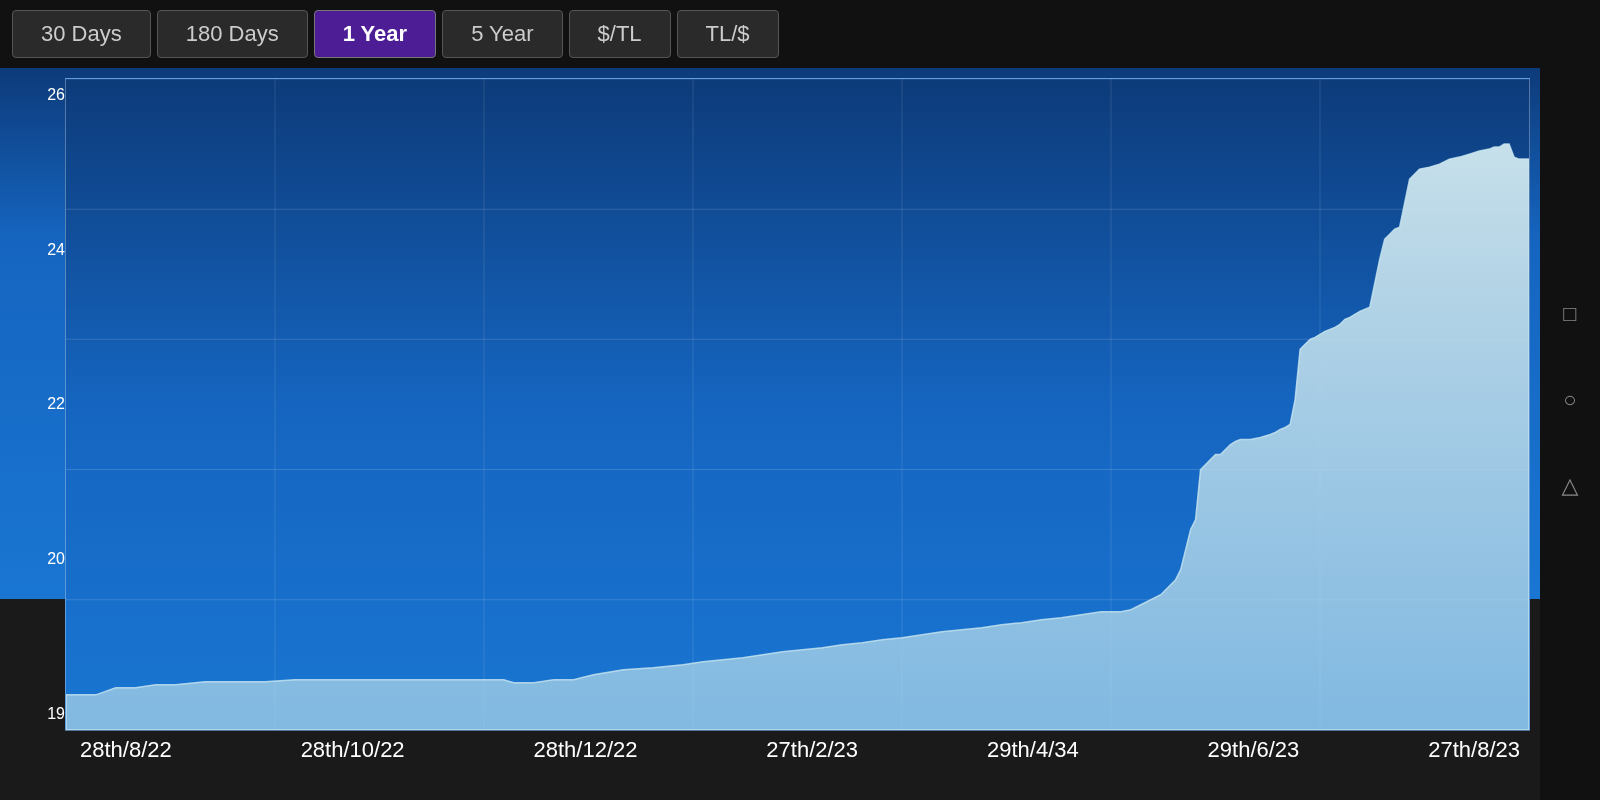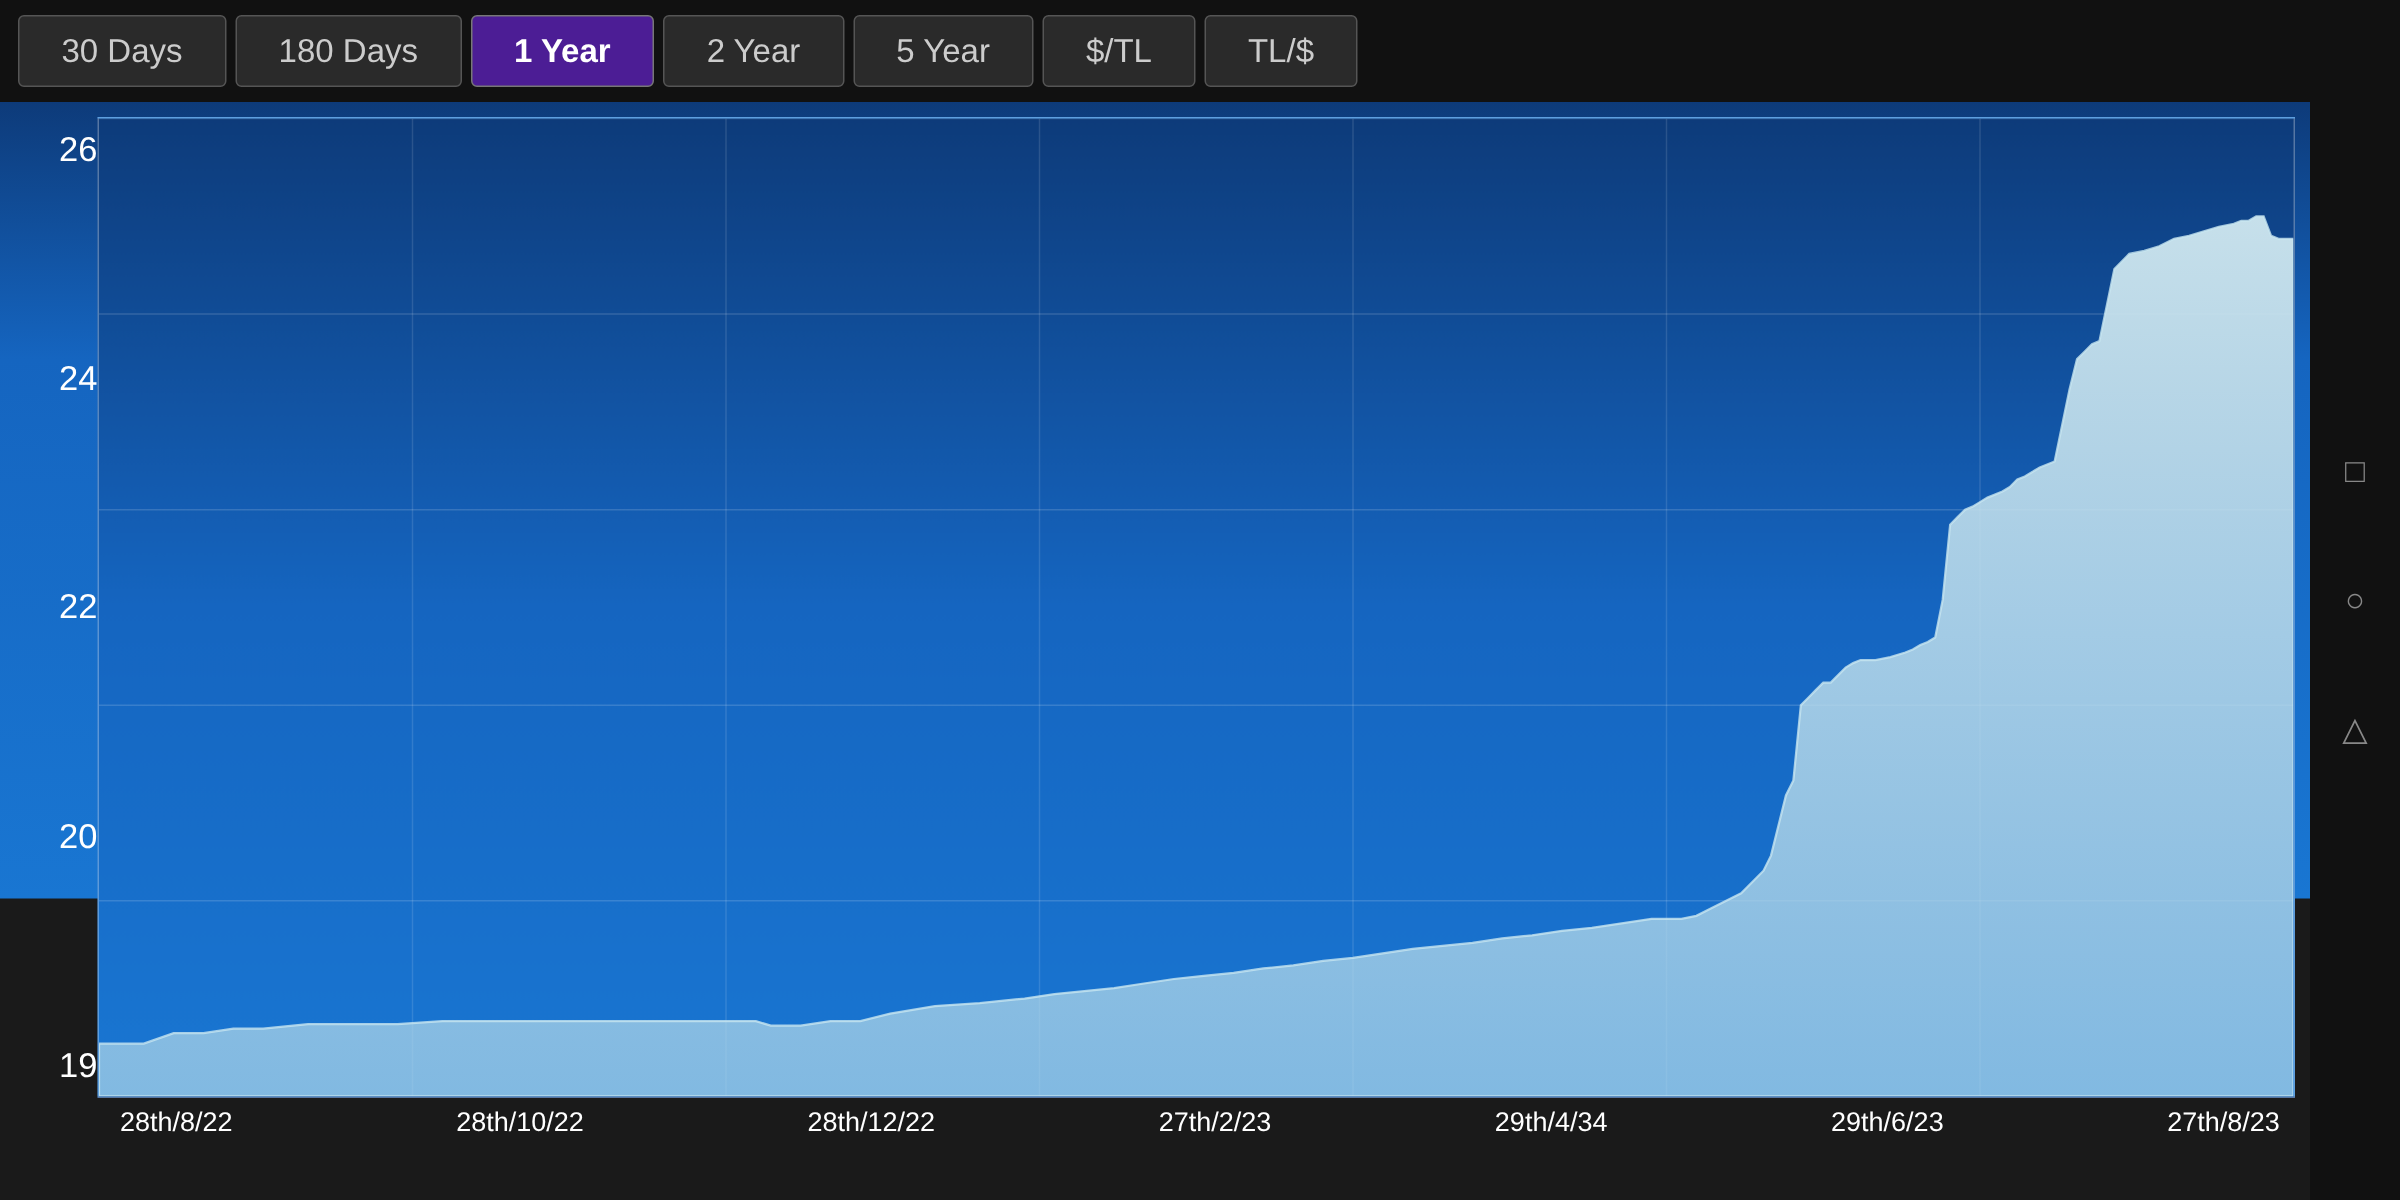--- a/index.html
+++ b/index.html
@@ -54,32 +54,32 @@
       border: 1px solid rgba(255,255,255,0.3);
       background: linear-gradient(180deg, #0d3b7a 0%, #1565c0 50%, #1976d2 100%);
       overflow: hidden;
     }
     #chart-svg {
       width: 100%;
       height: 100%;
     }
     .y-label {
       color: #fff;
-      font-size: 23px;
+      font-size: 16px;
       text-align: right;
     }
     #x-axis-labels {
       display: flex;
       flex-direction: row;
       justify-content: space-between;
       padding: 6px 10px 6px 70px;
     }
     .x-label {
       color: #fff;
-      font-size: 18px;
+      font-size: 22px;
       text-align: center;
     }
     #android-nav {
       width: 60px;
       height: 800px;
       background: #111;
       display: flex;
       flex-direction: column;
       align-items: center;
       justify-content: center;
@@ -92,21 +92,20 @@
     }
   </style>
 </head>
 <body>
 
 <div id="main-area">
   <div id="toolbar">
   <button class="tab-btn">30 Days</button>
       <button class="tab-btn">180 Days</button>
       <button class="tab-btn active">1 Year</button>
-      <button class="tab-btn">2 Year</button>
       <button class="tab-btn">5 Year</button>
       <button class="tab-btn">$/TL</button>
       <button class="tab-btn">TL/$</button>
     </div>
   <div id="chart-area">
     <div style="display:flex; flex:1; flex-direction:row;">
 
       <div style="width:55px; position:relative; display:flex; flex-direction:column; justify-content:space-between; padding: 8px 0 8px 0;">
         <span class="y-label">26</span>
         <span class="y-label">24</span>

